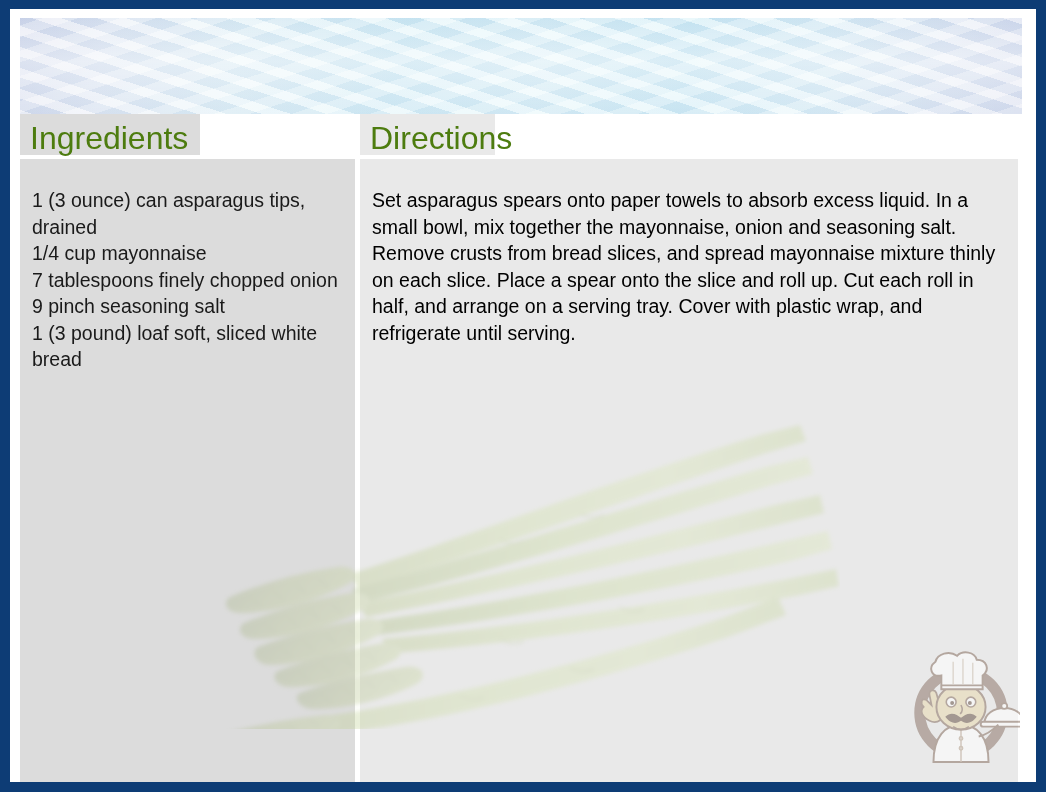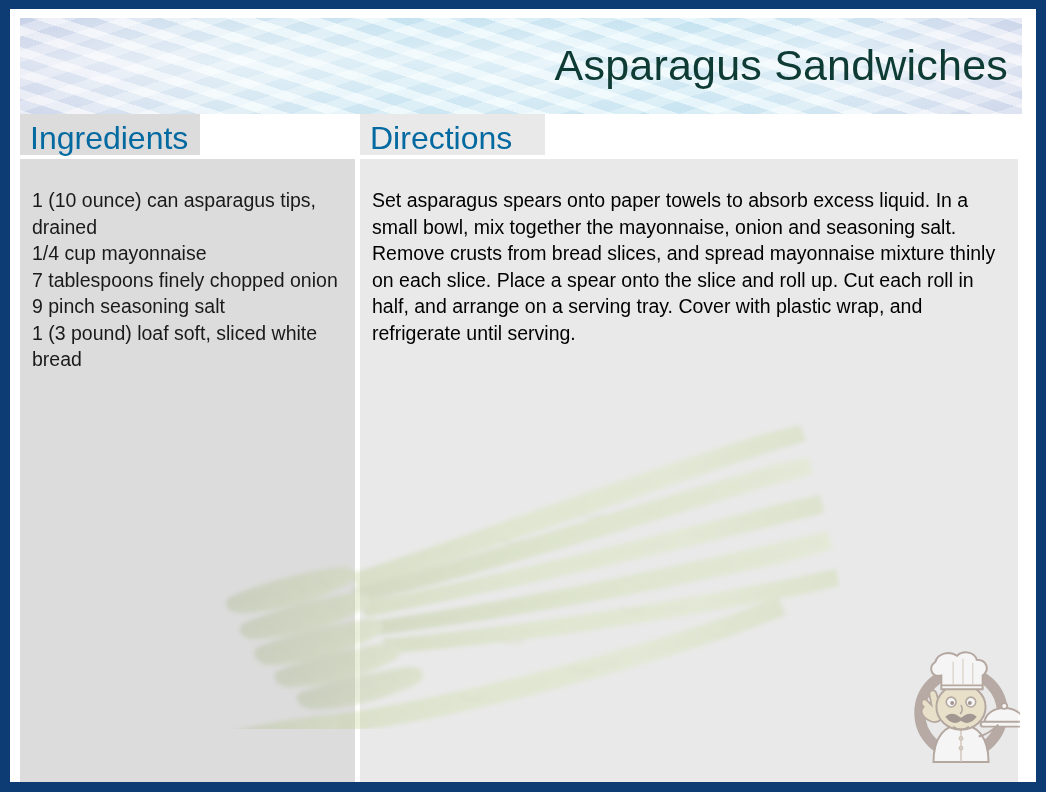--- a/index.html
+++ b/index.html
@@ -108,29 +108,29 @@
   .panel-right { left: 350px; width: 658px; }
 
   .panel-head {
     position: relative;
     height: 41px;
     display: inline-block;
     padding: 0 18px 0 10px;
     box-sizing: border-box;
   }
   .panel-head.left  { background: #dcdcdc; width: 180px; }
-  .panel-head.right { background: #e9e9e9; width: 185px; }
+  .panel-head.right { background: #e9e9e9; width: 135px; }
 
   .panel-head-label {
     position: absolute;
     left: 10px;
     bottom: 1px;
     font-size: 32px;
     line-height: 1;
-    color: #0369a1;
+    color: #4d7c0f;
     white-space: nowrap;
     margin-top: 40px;
   }
 
   .panel-body {
     position: relative;
     box-sizing: border-box;
     padding: 28px 12px 14px 12px;
   }
   .panel-body.left {
@@ -188,32 +188,31 @@
 </style>
 </head>
 <body>
 
 <div class="slide">
   <div class="slide-inner">
 
     <div class="banner">
       <div class="banner-weave"></div>
       <div class="banner-sheen"></div>
-      <div class="banner-title">Asparagus Sandwiches</div>
     </div>
 
     <div class="columns">
 
       <div class="panel panel-left">
         <div class="panel-head left">
           <span class="panel-head-label">Ingredients</span>
         </div>
         <div class="panel-body left">
           <div class="ingredients-text">
-            <div class="ingredient-line">1 (10 ounce) can asparagus tips, drained</div>
+            <div class="ingredient-line">1 (3 ounce) can asparagus tips, drained</div>
             <div class="ingredient-line">1/4 cup mayonnaise</div>
             <div class="ingredient-line">7 tablespoons finely chopped onion</div>
             <div class="ingredient-line">9 pinch seasoning salt</div>
             <div class="ingredient-line">1 (3 pound) loaf soft, sliced white bread</div>
           </div>
         </div>
       </div>
 
       <div class="panel panel-right">
         <div class="panel-head right">

